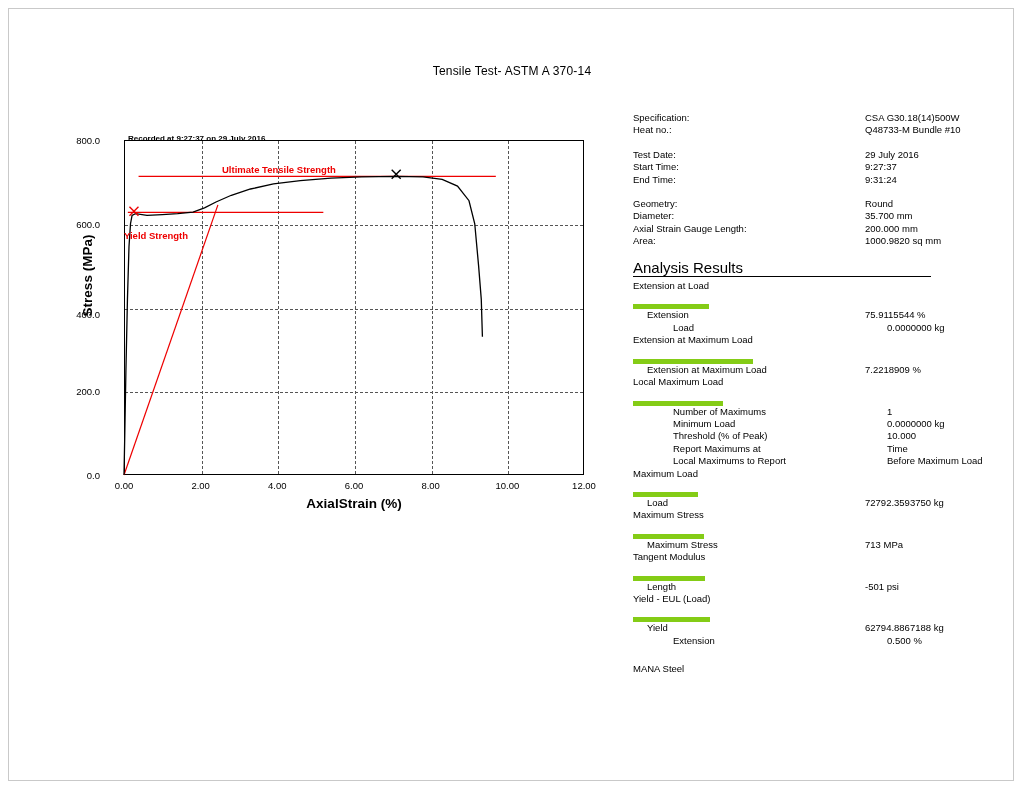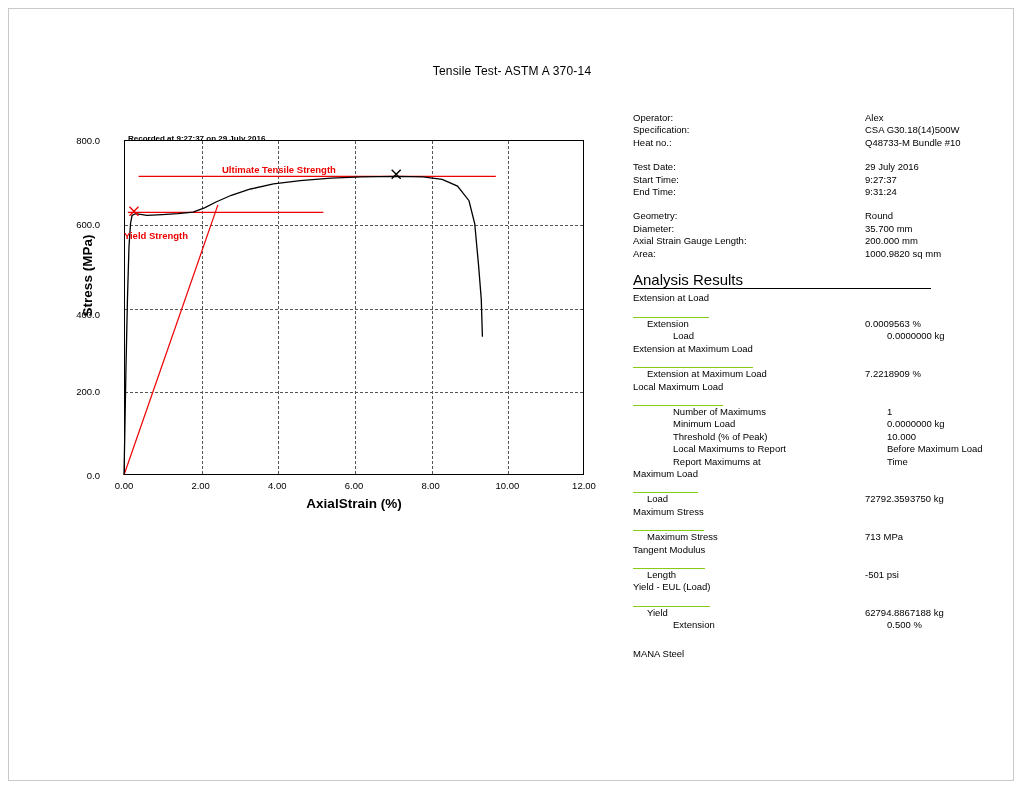--- a/index.html
+++ b/index.html
@@ -151,21 +151,21 @@
     margin-bottom: 2px;
   }
   .hr {
     border: none;
     border-top: 1px solid #000;
     margin: 0 0 3px 0;
     width: 298px;
   }
   .section {
     display: inline-block;
-    border-bottom: 1px solid #84cc16;
+    border-bottom: 5px solid #84cc16;
     padding-bottom: 12px;
   }
   .footer-note { margin-top: 16px; }
 </style>
 </head>
 <body>
 
 <div class="page-border"></div>
 
 <div class="doc-title">Tensile Test- ASTM A 370-14</div>
@@ -212,24 +212,20 @@
     </div>
   <div class="y-axis-label">Stress (MPa)</div>
   <div class="x-axis-label">AxialStrain (%)</div>
   <div class="annot" id="uts-label">Ultimate Tensile Strength</div>
   <div class="annot" id="ys-label">Yield Strength</div>
 </div>
 
 <div id="report">
   <div id="specimen-block">
       <div class="kv">
-        <div class="k">Operator:</div>
-        <div class="v">Alex</div>
-      </div>
-      <div class="kv">
         <div class="k">Specification:</div>
         <div class="v">CSA G30.18(14)500W</div>
       </div>
       <div class="kv">
         <div class="k">Heat no.:</div>
         <div class="v">Q48733-M Bundle #10</div>
       </div>
     </div>
   <div class="spacer"></div>
   <div id="timing-block">
@@ -264,21 +260,21 @@
         <div class="k">Area:</div>
         <div class="v">1000.9820 sq mm</div>
       </div>
     </div>
   <div class="results-heading">Analysis Results</div>
   <hr class="hr">
   <div id="analysis-block">
       <div><span class="section">Extension at Load</span></div>
       <div class="kv">
         <div class="k ind1">Extension</div>
-        <div class="v">0.0009563 %</div>
+        <div class="v">75.9115544 %</div>
       </div>
       <div class="kv">
         <div class="k ind2">Load</div>
         <div class="v num-ind">0.0000000 kg</div>
       </div>
       <div><span class="section">Extension at Maximum Load</span></div>
       <div class="kv">
         <div class="k ind1">Extension at Maximum Load</div>
         <div class="v">7.2218909 %</div>
       </div>
@@ -289,27 +285,27 @@
       </div>
       <div class="kv">
         <div class="k ind2">Minimum Load</div>
         <div class="v num-ind">0.0000000 kg</div>
       </div>
       <div class="kv">
         <div class="k ind2">Threshold (% of Peak)</div>
         <div class="v num-ind">10.000</div>
       </div>
       <div class="kv">
+        <div class="k ind2">Report Maximums at</div>
+        <div class="v num-ind">Time</div>
+      </div>
+      <div class="kv">
         <div class="k ind2">Local Maximums to Report</div>
         <div class="v num-ind">Before Maximum Load</div>
       </div>
-      <div class="kv">
-        <div class="k ind2">Report Maximums at</div>
-        <div class="v num-ind">Time</div>
-      </div>
       <div><span class="section">Maximum Load</span></div>
       <div class="kv">
         <div class="k ind1">Load</div>
         <div class="v">72792.3593750 kg</div>
       </div>
       <div><span class="section">Maximum Stress</span></div>
       <div class="kv">
         <div class="k ind1">Maximum Stress</div>
         <div class="v">713 MPa</div>
       </div>

